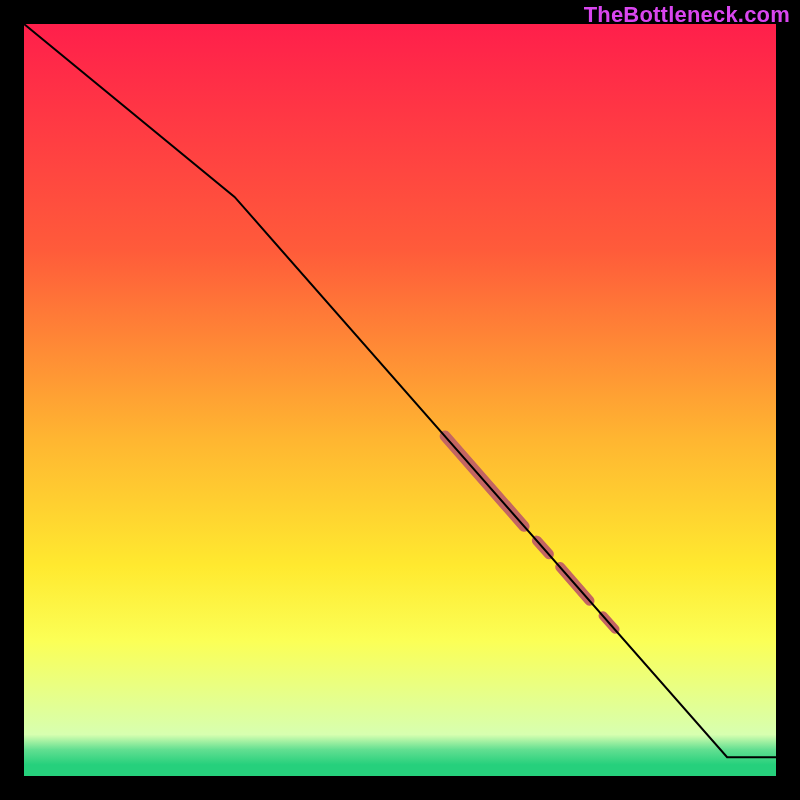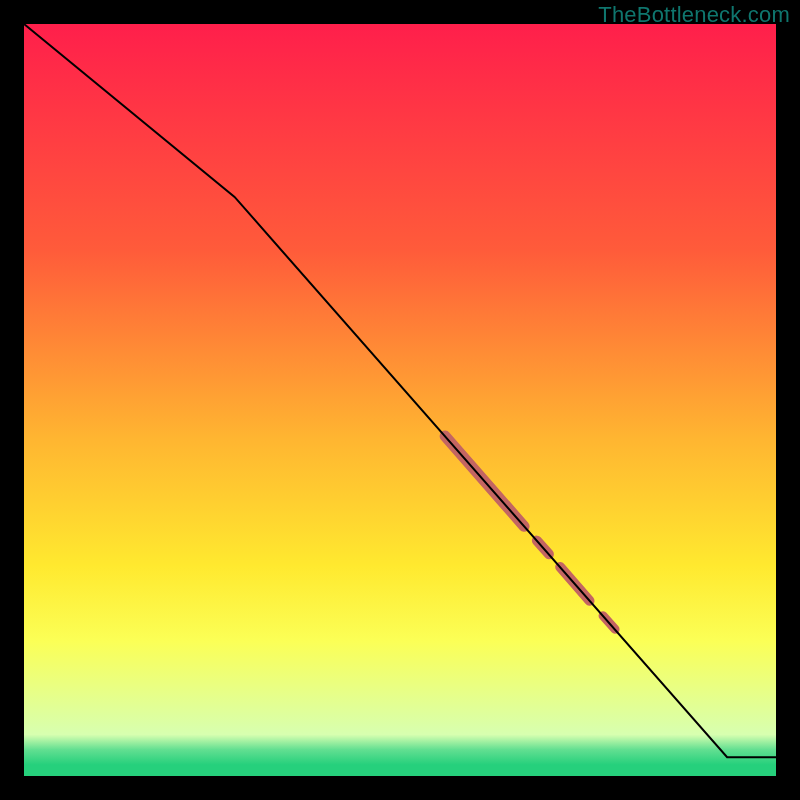--- a/index.html
+++ b/index.html
@@ -21,23 +21,23 @@
     position: absolute;
     left: 24px;
     top: 24px;
     width: 752px;
     height: 752px;
   }
   .watermark {
     position: absolute;
     top: 2px;
     right: 10px;
-    color: #0f766e;
+    color: #d946ef;
     font-size: 22px;
-    font-weight: 400;
+    font-weight: 700;
     letter-spacing: 0.2px;
     user-select: none;
   }
 </style>
 </head>
 <body>
 
 <div class="frame">
   <div class="watermark">TheBottleneck.com</div>
   <svg class="plot" viewBox="0 0 100 100" preserveAspectRatio="none">

